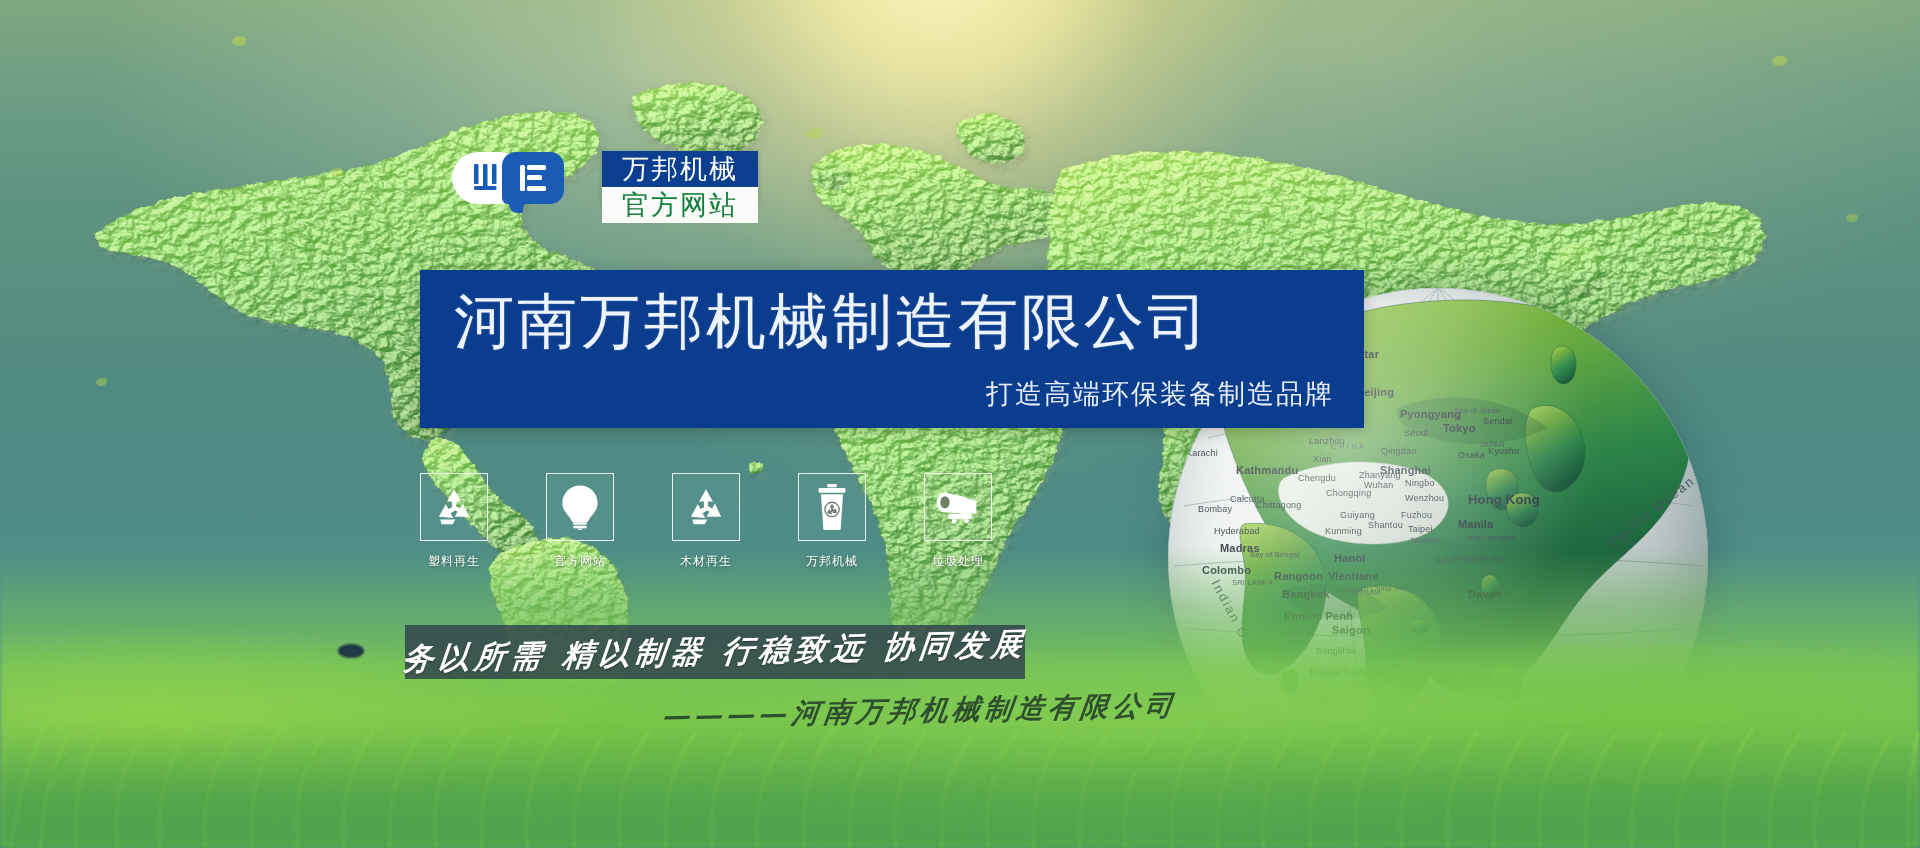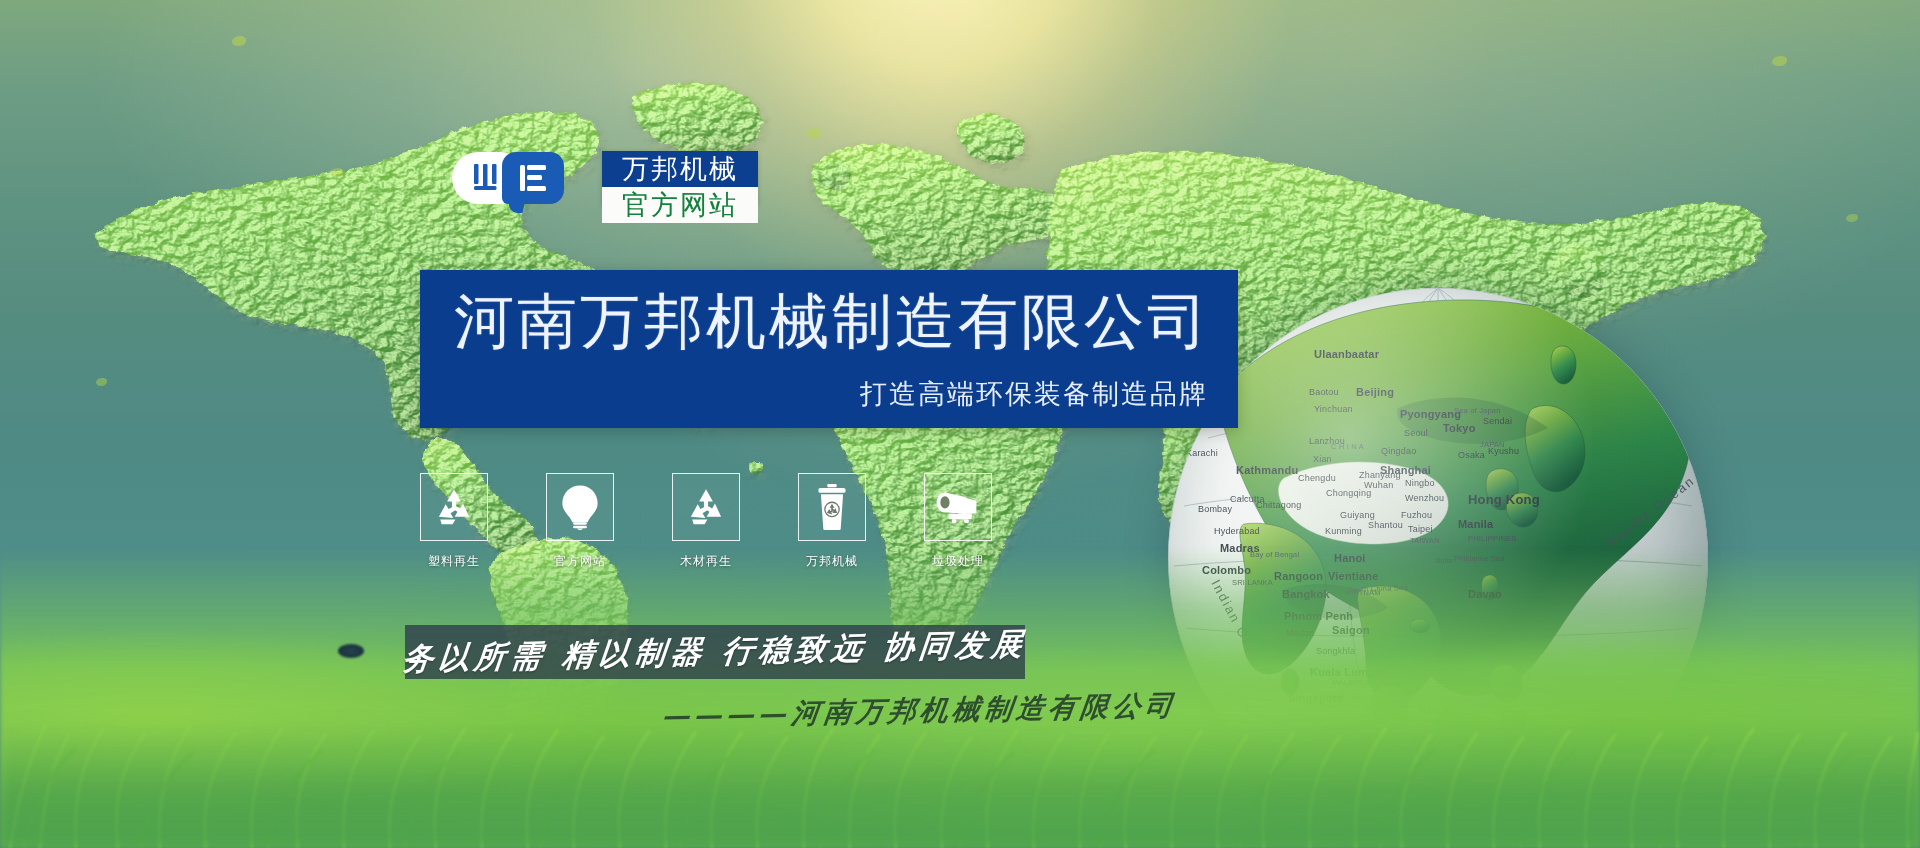--- a/index.html
+++ b/index.html
@@ -114,21 +114,21 @@
   .tab{
     display:flex; align-items:center; justify-content:center;
     padding:0 20px; font-size:27px; letter-spacing:2px;
     font-family:"DejaVu Sans","Liberation Sans",sans-serif; font-weight:300;
   }
   .tab-blue{ background:#0c3f90; color:#ffffff; }
   .tab-white{ background:#fbfbf9; color:#15803d; }
 
   
   .title-panel{
-    position:absolute; left:420px; top:270px; width:818px; height:158px;
+    position:absolute; left:420px; top:270px; width:944px; height:158px;
     background:#0a3d8e; box-shadow:0 3px 14px rgba(0,0,0,.22);
   }
   .title-main{
     position:absolute; left:34px; top:16px;
     font-size:60px; line-height:1.18; color:#eef4ff; letter-spacing:3px;
     font-family:"DejaVu Sans","Liberation Sans",sans-serif; font-weight:300;
     text-shadow:0 0 2px rgba(255,255,255,.25);
   }
   .title-sub{
     position:absolute; right:30px; bottom:16px;

